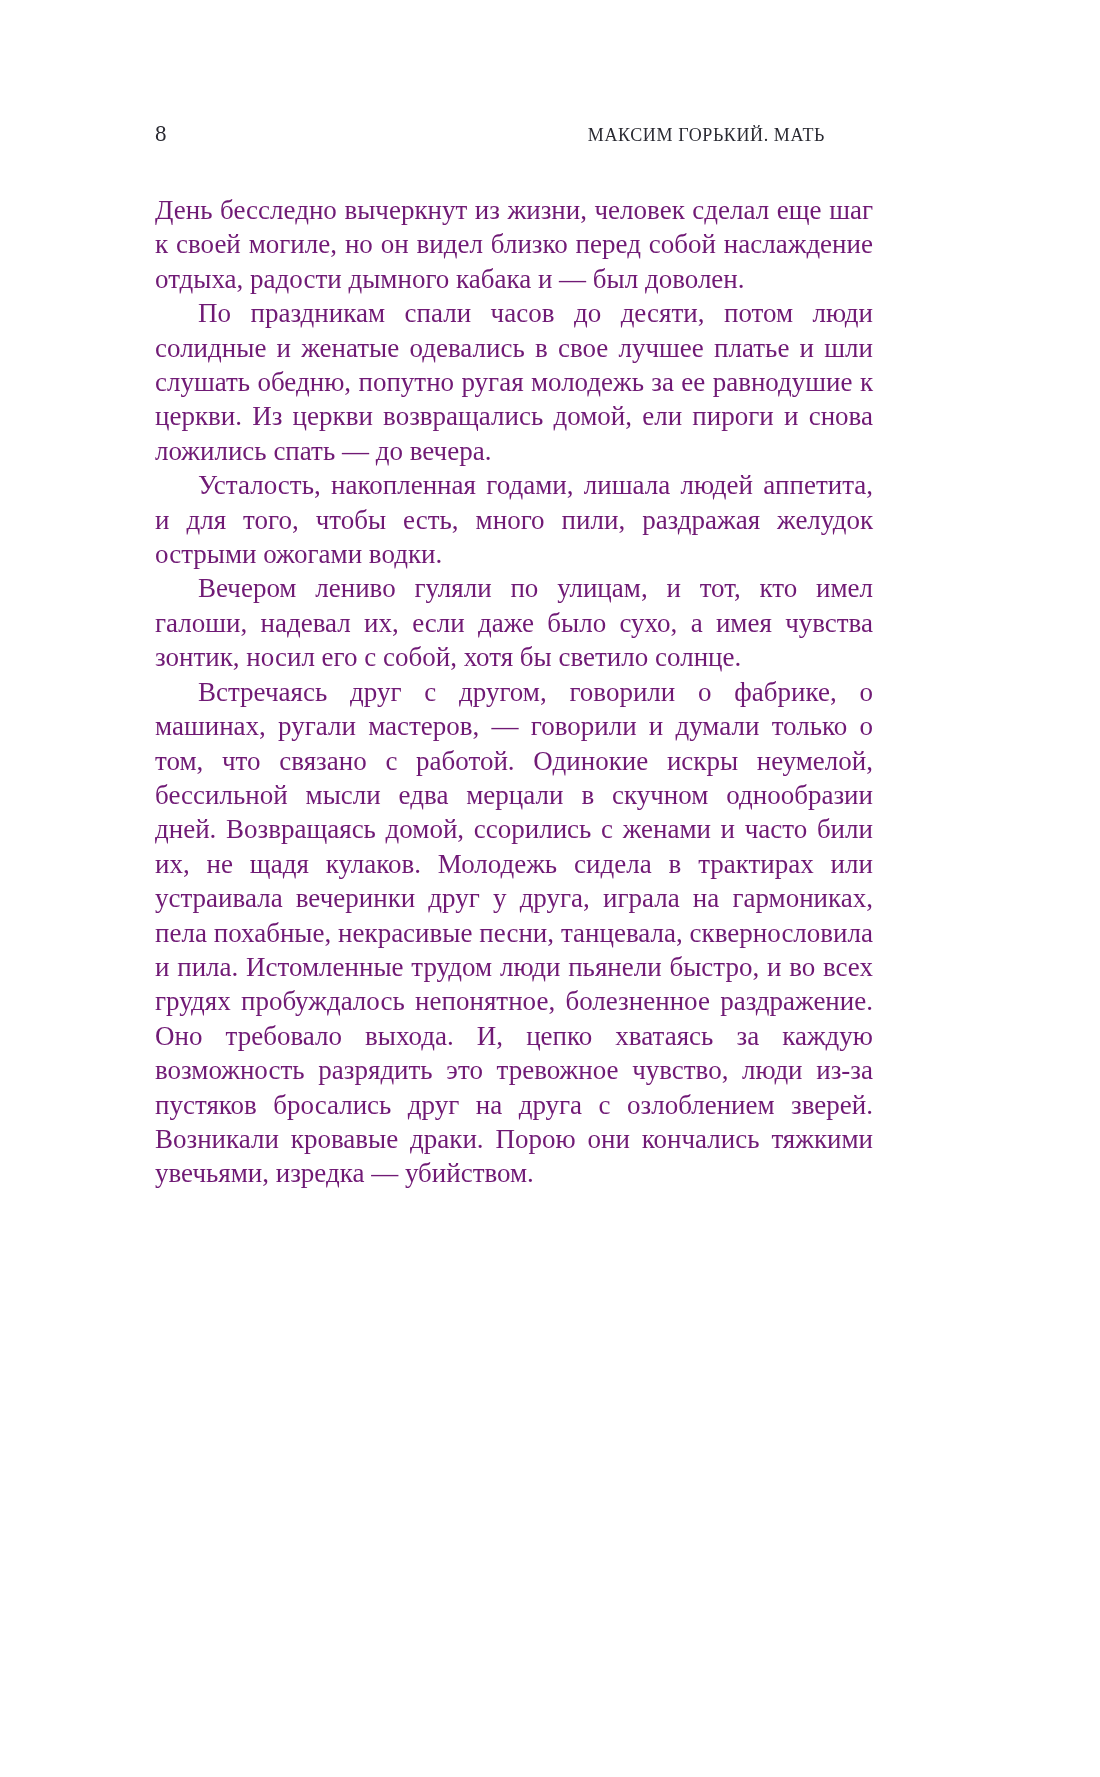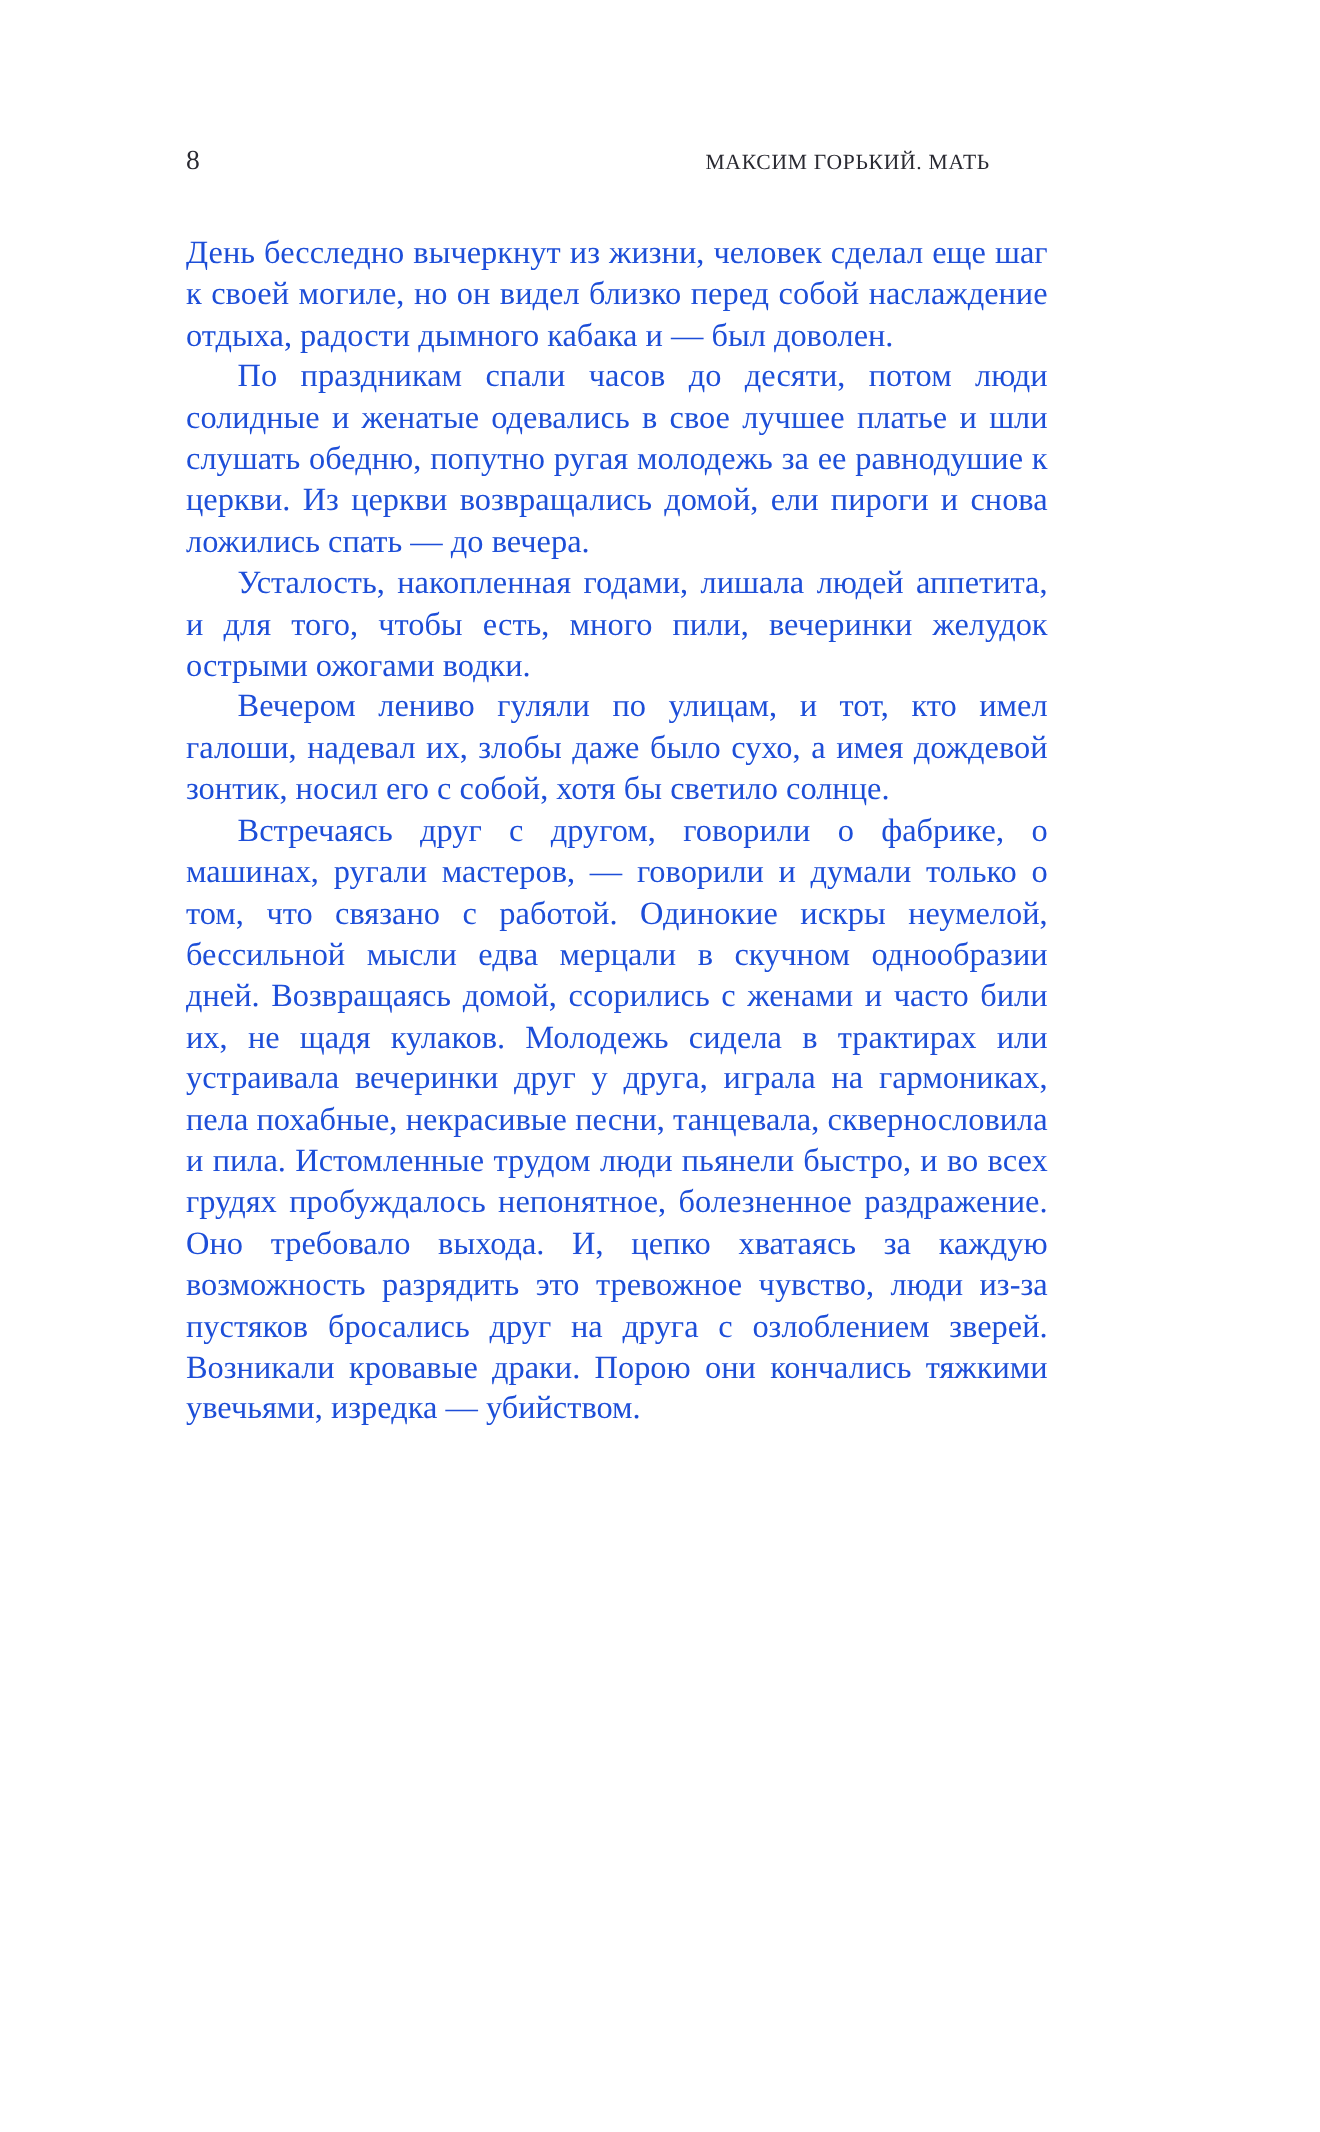--- a/index.html
+++ b/index.html
@@ -40,34 +40,34 @@
 
   .page-body {
     position: absolute;
     top: 193px;
     left: 155px;
     width: 718px;
     font-size: 27px;
     line-height: 34.4px;
     text-align: justify;
     text-justify: inter-word;
-    color: #1d4ed8;
+    color: #701a75;
   }
   .page-body p { margin: 0; padding: 0; }
   .page-body p.indent { text-indent: 43px; }
 </style>
 </head>
 <body>
 
 <div class="page">
   <div class="running-header">
     <span class="page-number">8</span>
     <span class="running-title">МАКСИМ ГОРЬКИЙ. МАТЬ</span>
   </div>
 
   <div class="page-body" id="page-body">
       <p>День бесследно вычеркнут из жизни, человек сделал еще шаг к своей могиле, но он видел близко перед собой наслаждение отдыха, радости дымного кабака и — был доволен.</p>
       <p class="indent">По праздникам спали часов до десяти, потом люди солидные и женатые одевались в свое лучшее платье и шли слушать обедню, попутно ругая молодежь за ее равнодушие к церкви. Из церкви возвращались домой, ели пироги и снова ложились спать — до вечера.</p>
-      <p class="indent">Усталость, накопленная годами, лишала людей аппетита, и для того, чтобы есть, много пили, вечеринки желудок острыми ожогами водки.</p>
-      <p class="indent">Вечером лениво гуляли по улицам, и тот, кто имел галоши, надевал их, злобы даже было сухо, а имея дождевой зонтик, носил его с собой, хотя бы светило солнце.</p>
+      <p class="indent">Усталость, накопленная годами, лишала людей аппетита, и для того, чтобы есть, много пили, раздражая желудок острыми ожогами водки.</p>
+      <p class="indent">Вечером лениво гуляли по улицам, и тот, кто имел галоши, надевал их, если даже было сухо, а имея чувства зонтик, носил его с собой, хотя бы светило солнце.</p>
       <p class="indent">Встречаясь друг с другом, говорили о фабрике, о машинах, ругали мастеров, — говорили и думали только о том, что связано с работой. Одинокие искры неумелой, бессильной мысли едва мерцали в скучном однообразии дней. Возвращаясь домой, ссорились с женами и часто били их, не щадя кулаков. Молодежь сидела в трактирах или устраивала вечеринки друг у друга, играла на гармониках, пела похабные, некрасивые песни, танцевала, сквернословила и пила. Истомленные трудом люди пьянели быстро, и во всех грудях пробуждалось непонятное, болезненное раздражение. Оно требовало выхода. И, цепко хватаясь за каждую возможность разрядить это тревожное чувство, люди из-за пустяков бросались друг на друга с озлоблением зверей. Возникали кровавые драки. Порою они кончались тяжкими увечьями, изредка — убийством.</p>
     </div>
 </div>
 
 </body></html>

